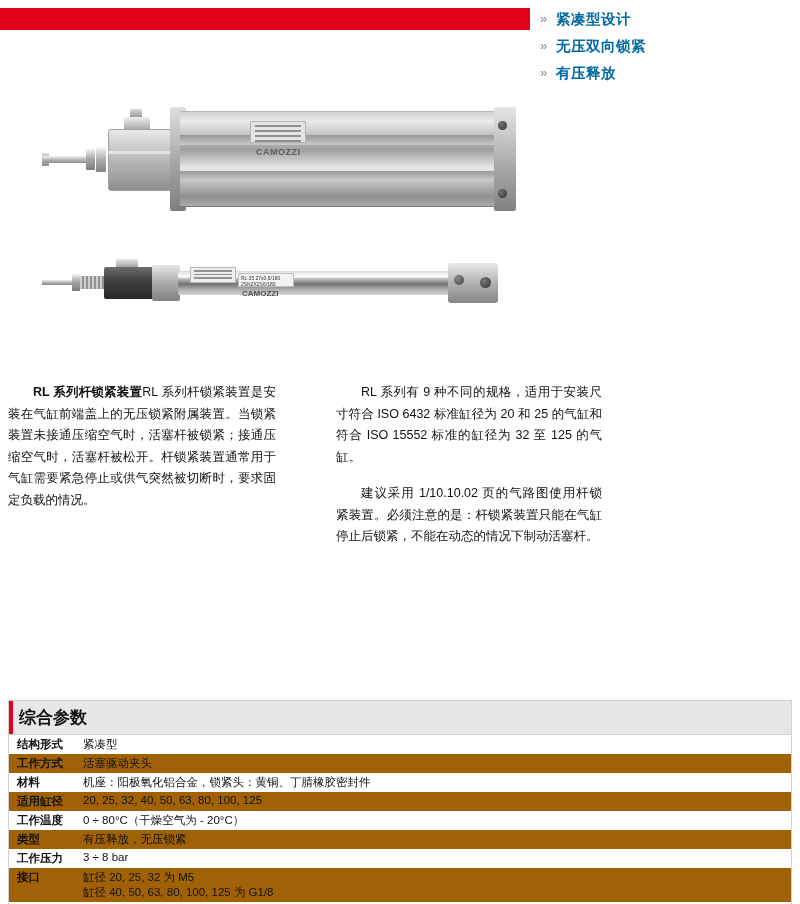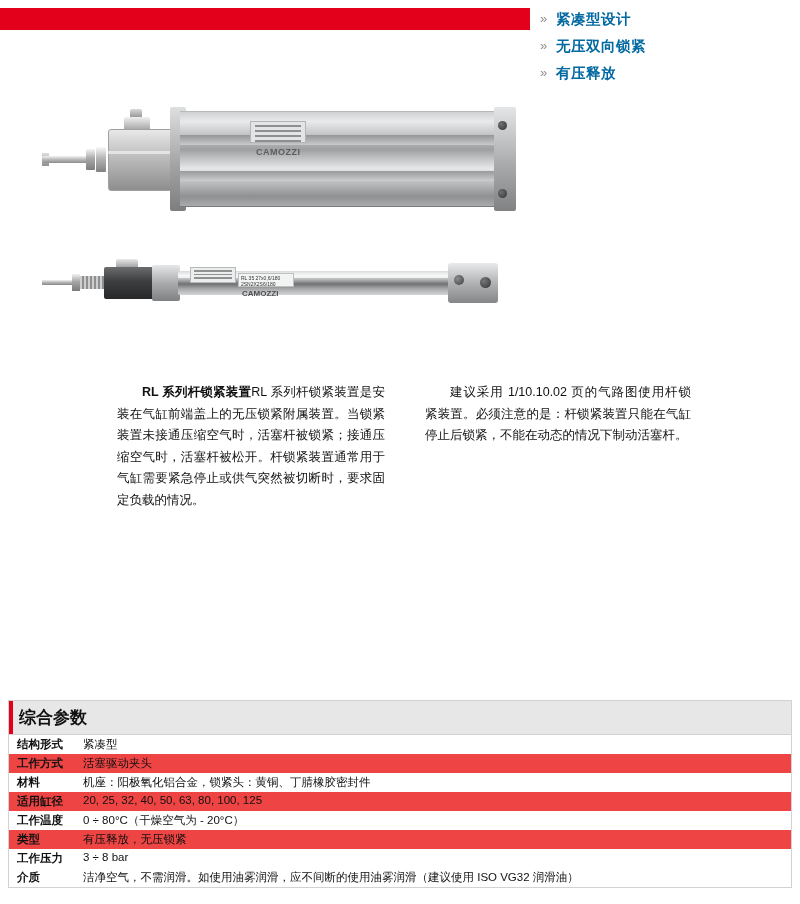--- a/index.html
+++ b/index.html
@@ -260,22 +260,21 @@
     background: radial-gradient(circle at 35% 35%, #8a8c8e, #3c3e40);
   }
 
   
   .text-cols {
     position: absolute;
     left: 0;
     top: 382px;
     width: 800px;
     display: flex;
-    gap: 8px;
-    justify-content: center;
+    gap: 28px;
   }
   .col {
     font-size: 12.5px;
     line-height: 1.72;
     text-align: justify;
     color: #111;
   }
   .col-left { width: 268px; margin-left: 8px; }
   .col-right { width: 266px; margin-left: 32px; }
   .col p { margin: 0 0 15px 0; }
@@ -305,21 +304,21 @@
     left: 0; top: 0; bottom: 0;
     width: 4px;
     background: #e2001a;
   }
   .spec-row {
     display: flex;
     align-items: stretch;
     min-height: 17px;
     font-size: 11.5px;
   }
-  .spec-row.alt { background: #ef4444; justify-content: space-between; }
+  .spec-row.alt { background: #a16207; justify-content: space-between; }
   .spec-row.plain { background: #ffffff; }
   .spec-key {
     width: 68px;
     flex: 0 0 68px;
     padding: 2px 4px 2px 8px;
     font-weight: bold;
     color: #111;
   }
   .spec-val {
     padding: 2px 6px;
@@ -396,20 +395,21 @@
     <div class="end-hole"></div>
   </div>
 
 </div>
 
 <div class="text-cols">
   <div class="col col-left">
     <p class="indent"><b>RL 系列杆锁紧装置</b><span>RL 系列杆锁紧装置是安装在气缸前端盖上的无压锁紧附属装置。当锁紧装置未接通压缩空气时，活塞杆被锁紧；接通压缩空气时，活塞杆被松开。杆锁紧装置通常用于气缸需要紧急停止或供气突然被切断时，要求固定负载的情况。</span></p>
   </div>
   <div class="col col-right">
+    <p class="indent">RL 系列有 9 种不同的规格，适用于安装尺寸符合 ISO 6432 标准缸径为 20 和 25 的气缸和符合 ISO 15552 标准的缸径为 32 至 125 的气缸。</p>
     <p class="indent">建议采用 1/10.10.02 页的气路图使用杆锁紧装置。必须注意的是：杆锁紧装置只能在气缸停止后锁紧，不能在动态的情况下制动活塞杆。</p>
   </div>
 </div>
 
 <div class="spec">
   <div class="spec-title">综合参数</div>
 
   <div class="spec-row plain">
     <div class="spec-key">结构形式</div>
     <div class="spec-val">
@@ -452,20 +452,27 @@
     </div>
   </div>
 
   <div class="spec-row plain">
     <div class="spec-key">工作压力</div>
     <div class="spec-val">
       <span class="line">3 ÷ 8 bar</span>
     </div>
   </div>
 
+  <div class="spec-row alt">
+    <div class="spec-key">接口</div>
+    <div class="spec-val">
+      <span class="line">缸径 20, 25, 32 为 M5</span>
+      <span class="line">缸径 40, 50, 63, 80, 100, 125 为 G1/8</span>
+    </div>
+  </div>
 
   <div class="spec-row plain">
     <div class="spec-key">介质</div>
     <div class="spec-val">
       <span class="line">洁净空气，不需润滑。如使用油雾润滑，应不间断的使用油雾润滑（建议使用 ISO VG32 润滑油）</span>
     </div>
   </div>
 </div>
 
 </body></html>

